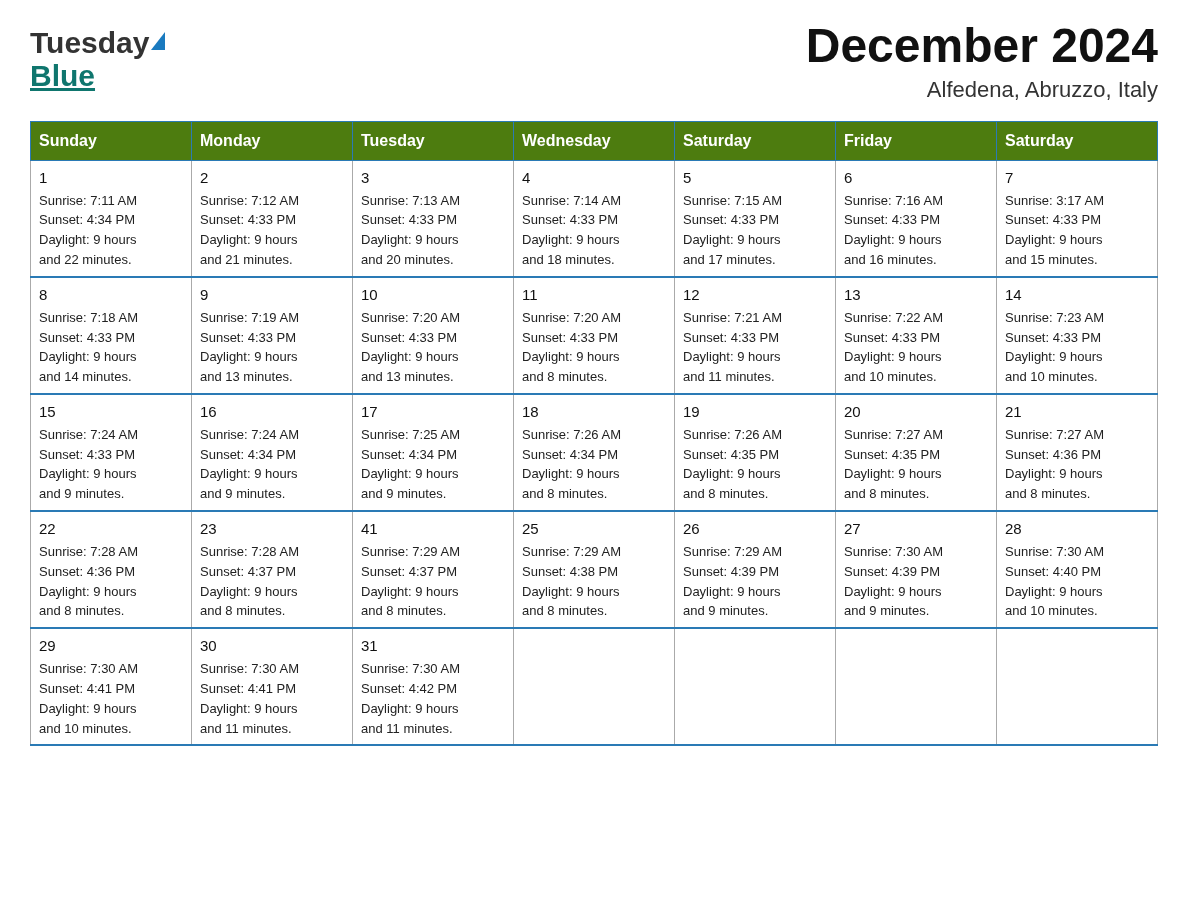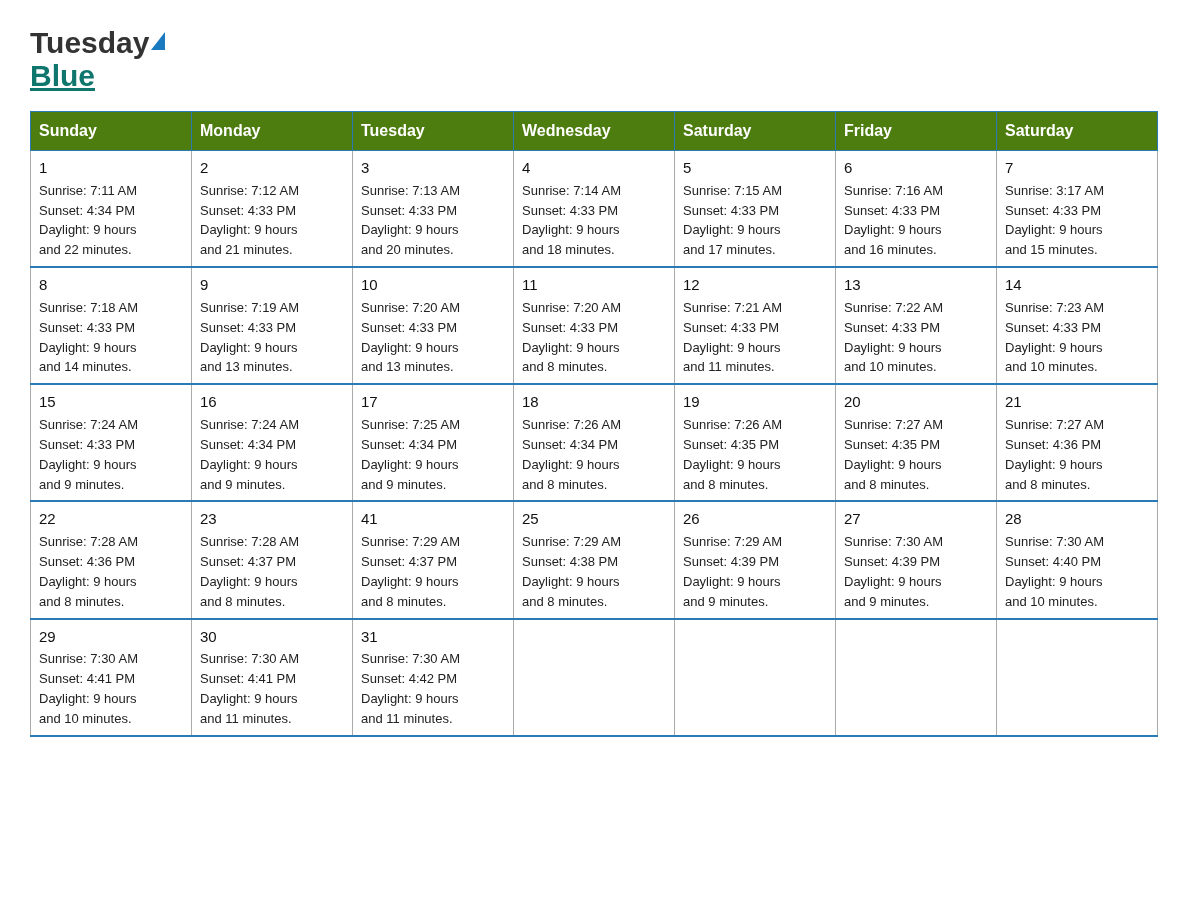--- a/index.html
+++ b/index.html
@@ -104,20 +104,24 @@
 <body>
 
 <div class="header">
   <div class="logo">
     <div style="line-height:1.1">
       <span class="general-text">Tuesday</span><span class="triangle-icon"></span>
     </div>
     <div>
       <span class="blue-text">Blue</span>
     </div>
+  </div>
+  <div class="title-block">
+    <div class="month-year">December 2024</div>
+    <div class="location">Alfedena, Abruzzo, Italy</div>
   </div>
 </div>
 
 <table>
   <thead>
     <tr>
       <th>Sunday</th>
       <th>Monday</th>
       <th>Tuesday</th>
       <th>Wednesday</th>

